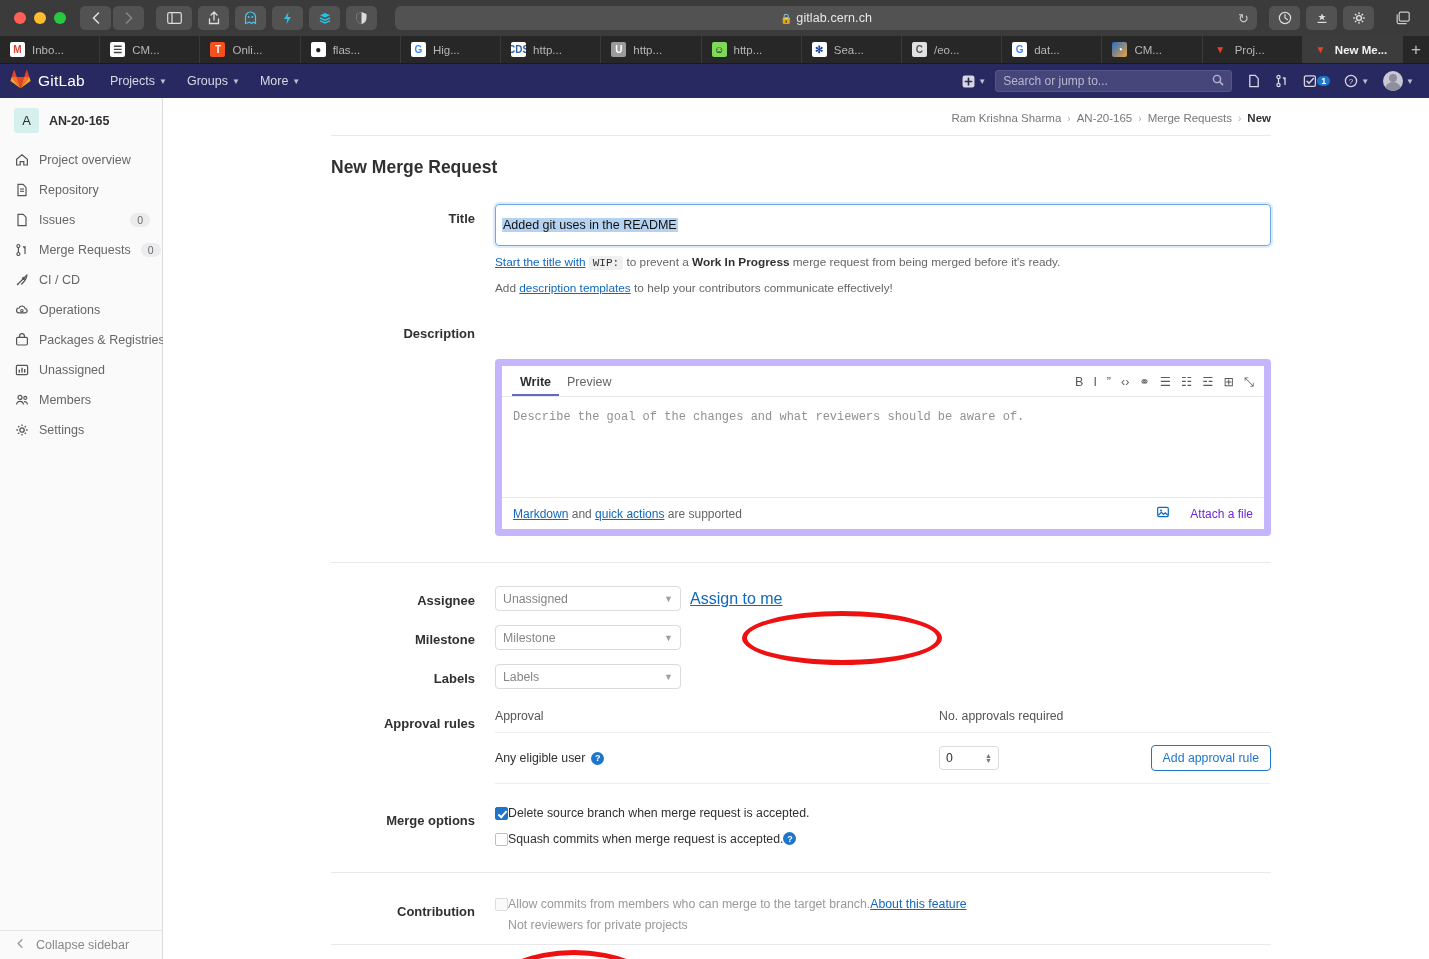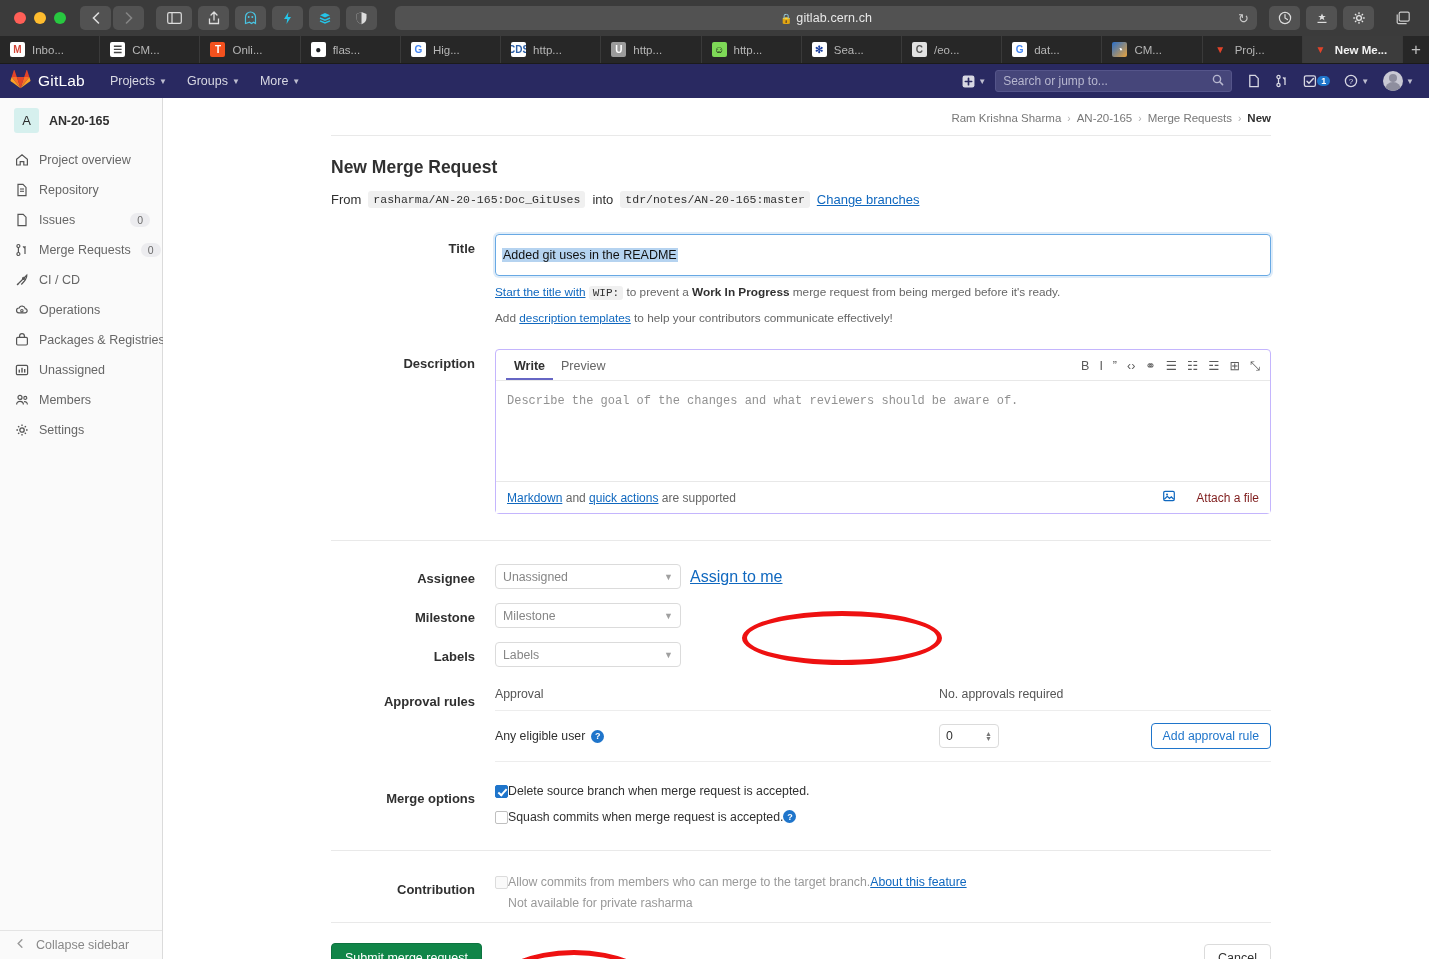--- a/index.html
+++ b/index.html
@@ -297,23 +297,24 @@
     font-size: 11px;
     background: #f0f0f0;
     border-radius: 3px;
     padding: 1px 4px;
     color: #303030;
   }
   .hint b { color: #303030; }
 
   
   .desc-box {
-    border: 1px solid #c4b5fd;
+    border: 7px solid #c4b5fd;
     border-radius: 4px;
     background: #fff;
+    margin-top: 40px;
   }
   .desc-head {
     display: flex; align-items: center;
     padding: 6px 10px 0 10px;
     border-bottom: 1px solid #e8e8e8;
   }
   .tab-wr {
     font-size: 12.5px;
     padding: 3px 8px 7px 8px;
     color: #666;
@@ -331,21 +332,21 @@
     font-size: 12px;
     color: #919191;
   }
   .desc-foot {
     border-top: 1px solid #e8e8e8;
     padding: 8px 11px;
     display: flex; align-items: center;
     font-size: 12px; color: #666;
     background: #fff;
   }
-  .desc-foot .attach { margin-left: auto; color: #7f1d1d; display: flex; align-items: center; gap: 21px;}
+  .desc-foot .attach { margin-left: auto; color: #6d28d9; display: flex; align-items: center; gap: 21px;}
 
   .section-divider { border-top: 1px solid #e9e9e9; margin: 26px 0 0 0; }
 
   
   .sel {
     width: 186px; height: 25px;
     border: 1px solid #dbdbdb;
     border-radius: 4px;
     background: #fff;
     display: flex; align-items: center;
@@ -829,27 +830,20 @@
           <span class="sep">›</span>
           <span class="crumb">AN-20-165</span>
           <span class="sep">›</span>
           <span class="crumb">Merge Requests</span>
           <span class="sep">›</span>
           <span class="crumb crumb-last">New</span>
         </div>
 
       <div class="page-title">New Merge Request</div>
 
-      <div class="from-line">
-        <span>From</span>
-        <span class="branch-chip">rasharma/AN-20-165:Doc_GitUses</span>
-        <span>into</span>
-        <span class="branch-chip">tdr/notes/AN-20-165:master</span>
-        <a class="link" href="#">Change branches</a>
-      </div>
 
       <div class="form-wrap">
 
         <div class="form-row">
           <div class="form-label">Title</div>
           <div class="form-field">
             <div class="title-inner-box">
               <span class="title-text-sel">Added git uses in the README</span>
             </div>
             <div class="hint">
@@ -992,21 +986,21 @@
         <div class="form-row" style="margin-top:24px;">
           <div class="form-label">Contribution</div>
           <div class="form-field">
             <div class="chk-row" style="margin-bottom:7px;">
               <span class="chk disabled"></span>
               <span class="muted">Allow commits from members who can merge to the target branch.</span>
               <a class="link" href="#">About this feature</a>
             </div>
             <div class="chk-row">
               <span style="width:13px;flex:none;"></span>
-              <span class="muted">Not available for private rasharma</span>
+              <span class="muted">Not reviewers for private projects</span>
             </div>
           </div>
         </div>
 
         <div class="actions-bar">
           <button class="btn-green">Submit merge request</button>
           <button class="btn-cancel">Cancel</button>
         </div>
 
       </div>

